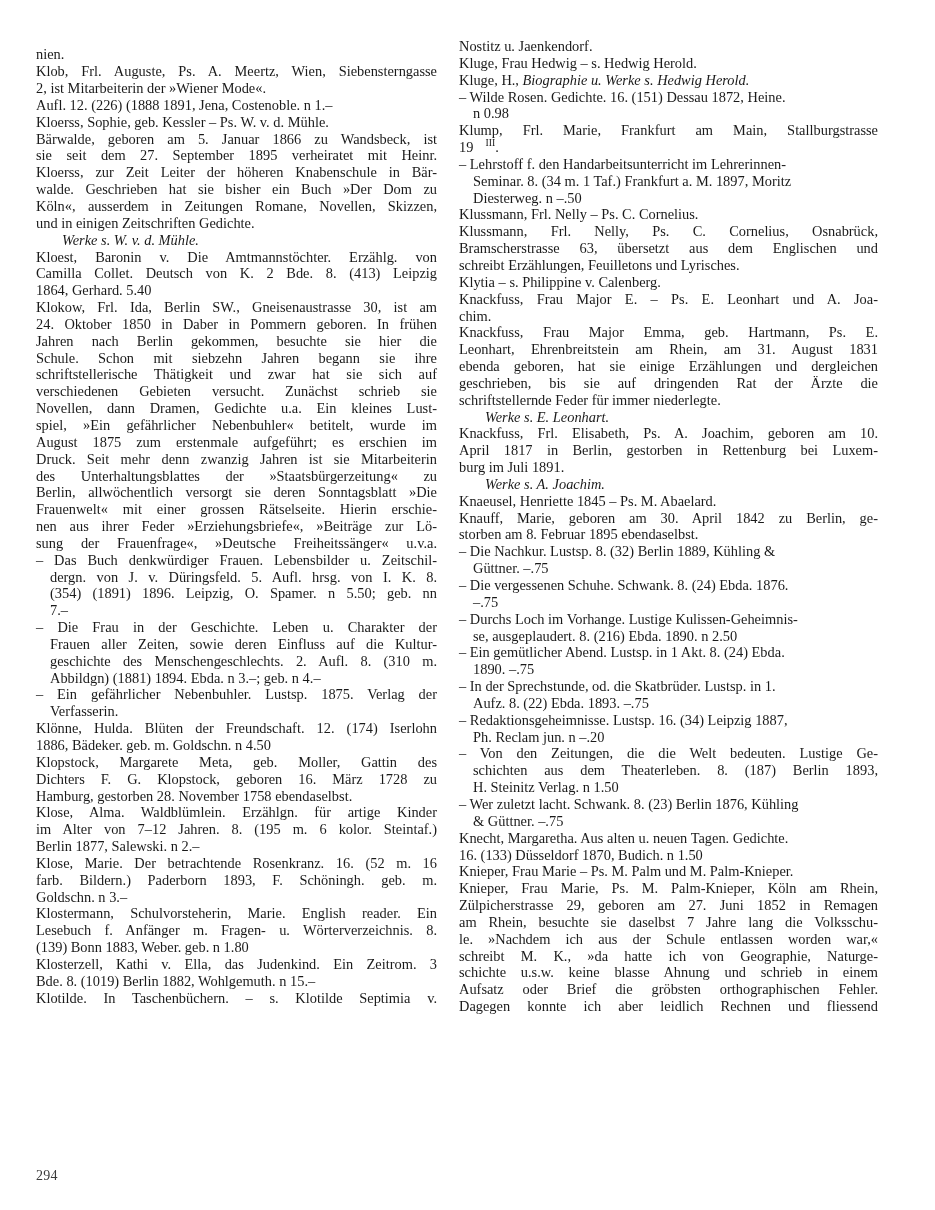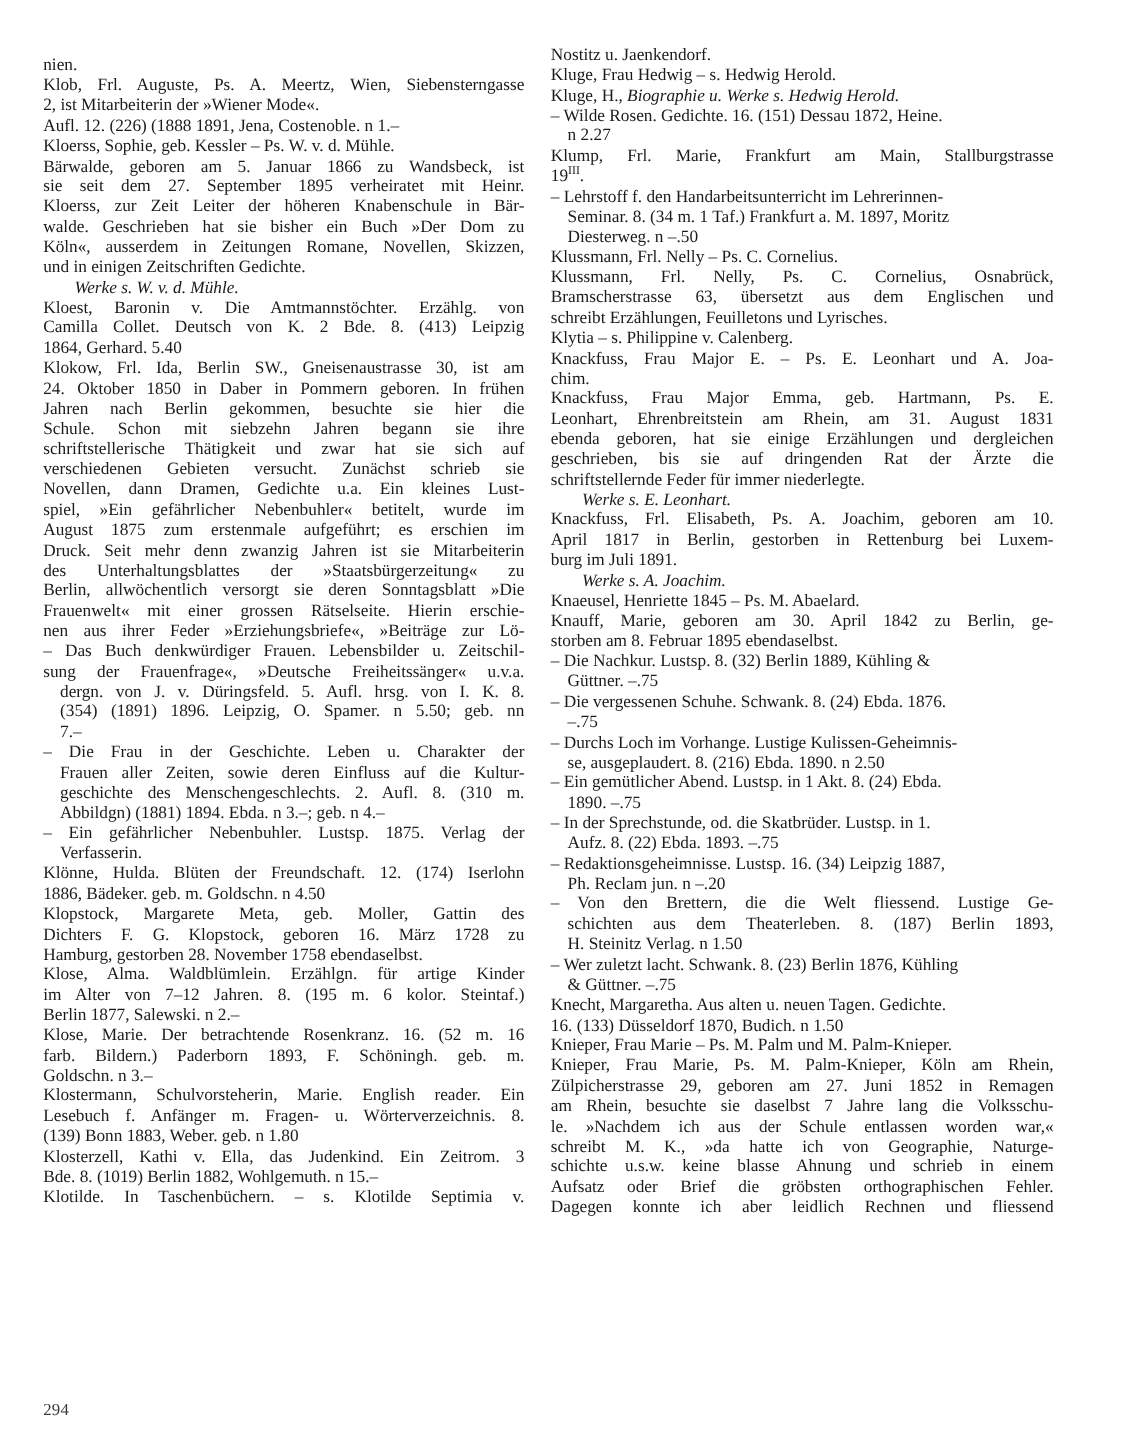--- a/index.html
+++ b/index.html
@@ -60,20 +60,21 @@
     display: block;
     padding-left: 26px;
     font-style: italic;
   }
   b { font-weight: normal; }
   i { }
   sup {
     font-size: 0.68em;
     vertical-align: super;
     line-height: 0;
+    margin-left: 12px;
   }
   .folio {
     position: absolute;
     left: 36px;
     top: 1168px;
     font-size: 14px;
     color: #3a3a3a;
     letter-spacing: 0.2px;
   }
 </style>
@@ -119,22 +120,22 @@
           <span class="ln j">schriftstellerische Thätigkeit und zwar hat sie sich auf</span>
           <span class="ln j">verschiedenen Gebieten versucht. Zunächst schrieb sie</span>
           <span class="ln j">Novellen, dann Dramen, Gedichte u.a. Ein kleines Lust-</span>
           <span class="ln j">spiel, »Ein gefährlicher Nebenbuhler« betitelt, wurde im</span>
           <span class="ln j">August 1875 zum erstenmale aufgeführt; es erschien im</span>
           <span class="ln j">Druck. Seit mehr denn zwanzig Jahren ist sie Mitarbeiterin</span>
           <span class="ln j">des Unterhaltungsblattes der »Staatsbürgerzeitung« zu</span>
           <span class="ln j">Berlin, allwöchentlich versorgt sie deren Sonntagsblatt »Die</span>
           <span class="ln j">Frauenwelt« mit einer grossen Rätselseite. Hierin erschie-</span>
           <span class="ln j">nen aus ihrer Feder »Erziehungsbriefe«, »Beiträge zur Lö-</span>
+          <span class="ln j">sung der Frauenfrage«, »Deutsche Freiheitssänger« u.v.a.</span>
           <span class="ln j dash-line">– Das Buch denkwürdiger Frauen. Lebensbilder u. Zeitschil-</span>
-          <span class="ln j">sung der Frauenfrage«, »Deutsche Freiheitssänger« u.v.a.</span>
           <span class="ln j dash-cont">dergn. von J. v. Düringsfeld. 5. Aufl. hrsg. von I. K. 8.</span>
           <span class="ln j dash-cont">(354) (1891) 1896. Leipzig, O. Spamer. n 5.50; geb. nn</span>
           <span class="ln dash-cont">7.–</span>
           <span class="ln j dash-line">– Die Frau in der Geschichte. Leben u. Charakter der</span>
           <span class="ln j dash-cont">Frauen aller Zeiten, sowie deren Einfluss auf die Kultur-</span>
           <span class="ln j dash-cont">geschichte des Menschengeschlechts. 2. Aufl. 8. (310 m.</span>
           <span class="ln dash-cont">Abbildgn) (1881) 1894. Ebda. n 3.–; geb. n 4.–</span>
           <span class="ln j dash-line">– Ein gefährlicher Nebenbuhler. Lustsp. 1875. Verlag der</span>
           <span class="ln dash-cont">Verfasserin.</span>
         </div>
@@ -173,21 +174,21 @@
     <div class="col col-right" id="col-right">
         <div class="entry">
           <span class="ln">Nostitz u. Jaenkendorf.</span>
         </div>
         <div class="entry">
           <span class="ln"><b>Kluge,</b> Frau Hedwig – s. Hedwig Herold.</span>
         </div>
         <div class="entry">
           <span class="ln"><b>Kluge,</b> H., <i>Biographie u. Werke s. Hedwig Herold.</i></span>
           <span class="ln dash-line">– Wilde Rosen. Gedichte. 16. (151) Dessau 1872, Heine.</span>
-          <span class="ln dash-cont">n 2.27</span>
+          <span class="ln dash-cont">n 0.98</span>
         </div>
         <div class="entry">
           <span class="ln j"><b>Klump,</b> Frl. Marie, Frankfurt am Main, Stallburgstrasse</span>
           <span class="ln">19<sup>III</sup>.</span>
           <span class="ln dash-line">– Lehrstoff f. den Handarbeitsunterricht im Lehrerinnen-</span>
           <span class="ln dash-cont">Seminar. 8. (34 m. 1 Taf.) Frankfurt a. M. 1897, Moritz</span>
           <span class="ln dash-cont">Diesterweg. n –.50</span>
         </div>
         <div class="entry">
           <span class="ln"><b>Klussmann,</b> Frl. Nelly – Ps. C. Cornelius.</span>
@@ -229,21 +230,21 @@
           <span class="ln dash-line">– Die vergessenen Schuhe. Schwank. 8. (24) Ebda. 1876.</span>
           <span class="ln dash-cont">–.75</span>
           <span class="ln dash-line">– Durchs Loch im Vorhange. Lustige Kulissen-Geheimnis-</span>
           <span class="ln dash-cont">se, ausgeplaudert. 8. (216) Ebda. 1890. n 2.50</span>
           <span class="ln dash-line">– Ein gemütlicher Abend. Lustsp. in 1 Akt. 8. (24) Ebda.</span>
           <span class="ln dash-cont">1890. –.75</span>
           <span class="ln dash-line">– In der Sprechstunde, od. die Skatbrüder. Lustsp. in 1.</span>
           <span class="ln dash-cont">Aufz. 8. (22) Ebda. 1893. –.75</span>
           <span class="ln dash-line">– Redaktionsgeheimnisse. Lustsp. 16. (34) Leipzig 1887,</span>
           <span class="ln dash-cont">Ph. Reclam jun. n –.20</span>
-          <span class="ln j dash-line">– Von den Brettern, die die Welt fliessend. Lustige Ge-</span>
+          <span class="ln j dash-line">– Von den Zeitungen, die die Welt bedeuten. Lustige Ge-</span>
           <span class="ln j dash-cont">schichten aus dem Theaterleben. 8. (187) Berlin 1893,</span>
           <span class="ln dash-cont">H. Steinitz Verlag. n 1.50</span>
           <span class="ln dash-line">– Wer zuletzt lacht. Schwank. 8. (23) Berlin 1876, Kühling</span>
           <span class="ln dash-cont">&amp; Güttner. –.75</span>
         </div>
         <div class="entry">
           <span class="ln"><b>Knecht,</b> Margaretha. Aus alten u. neuen Tagen. Gedichte.</span>
           <span class="ln">16. (133) Düsseldorf 1870, Budich. n 1.50</span>
         </div>
         <div class="entry">

